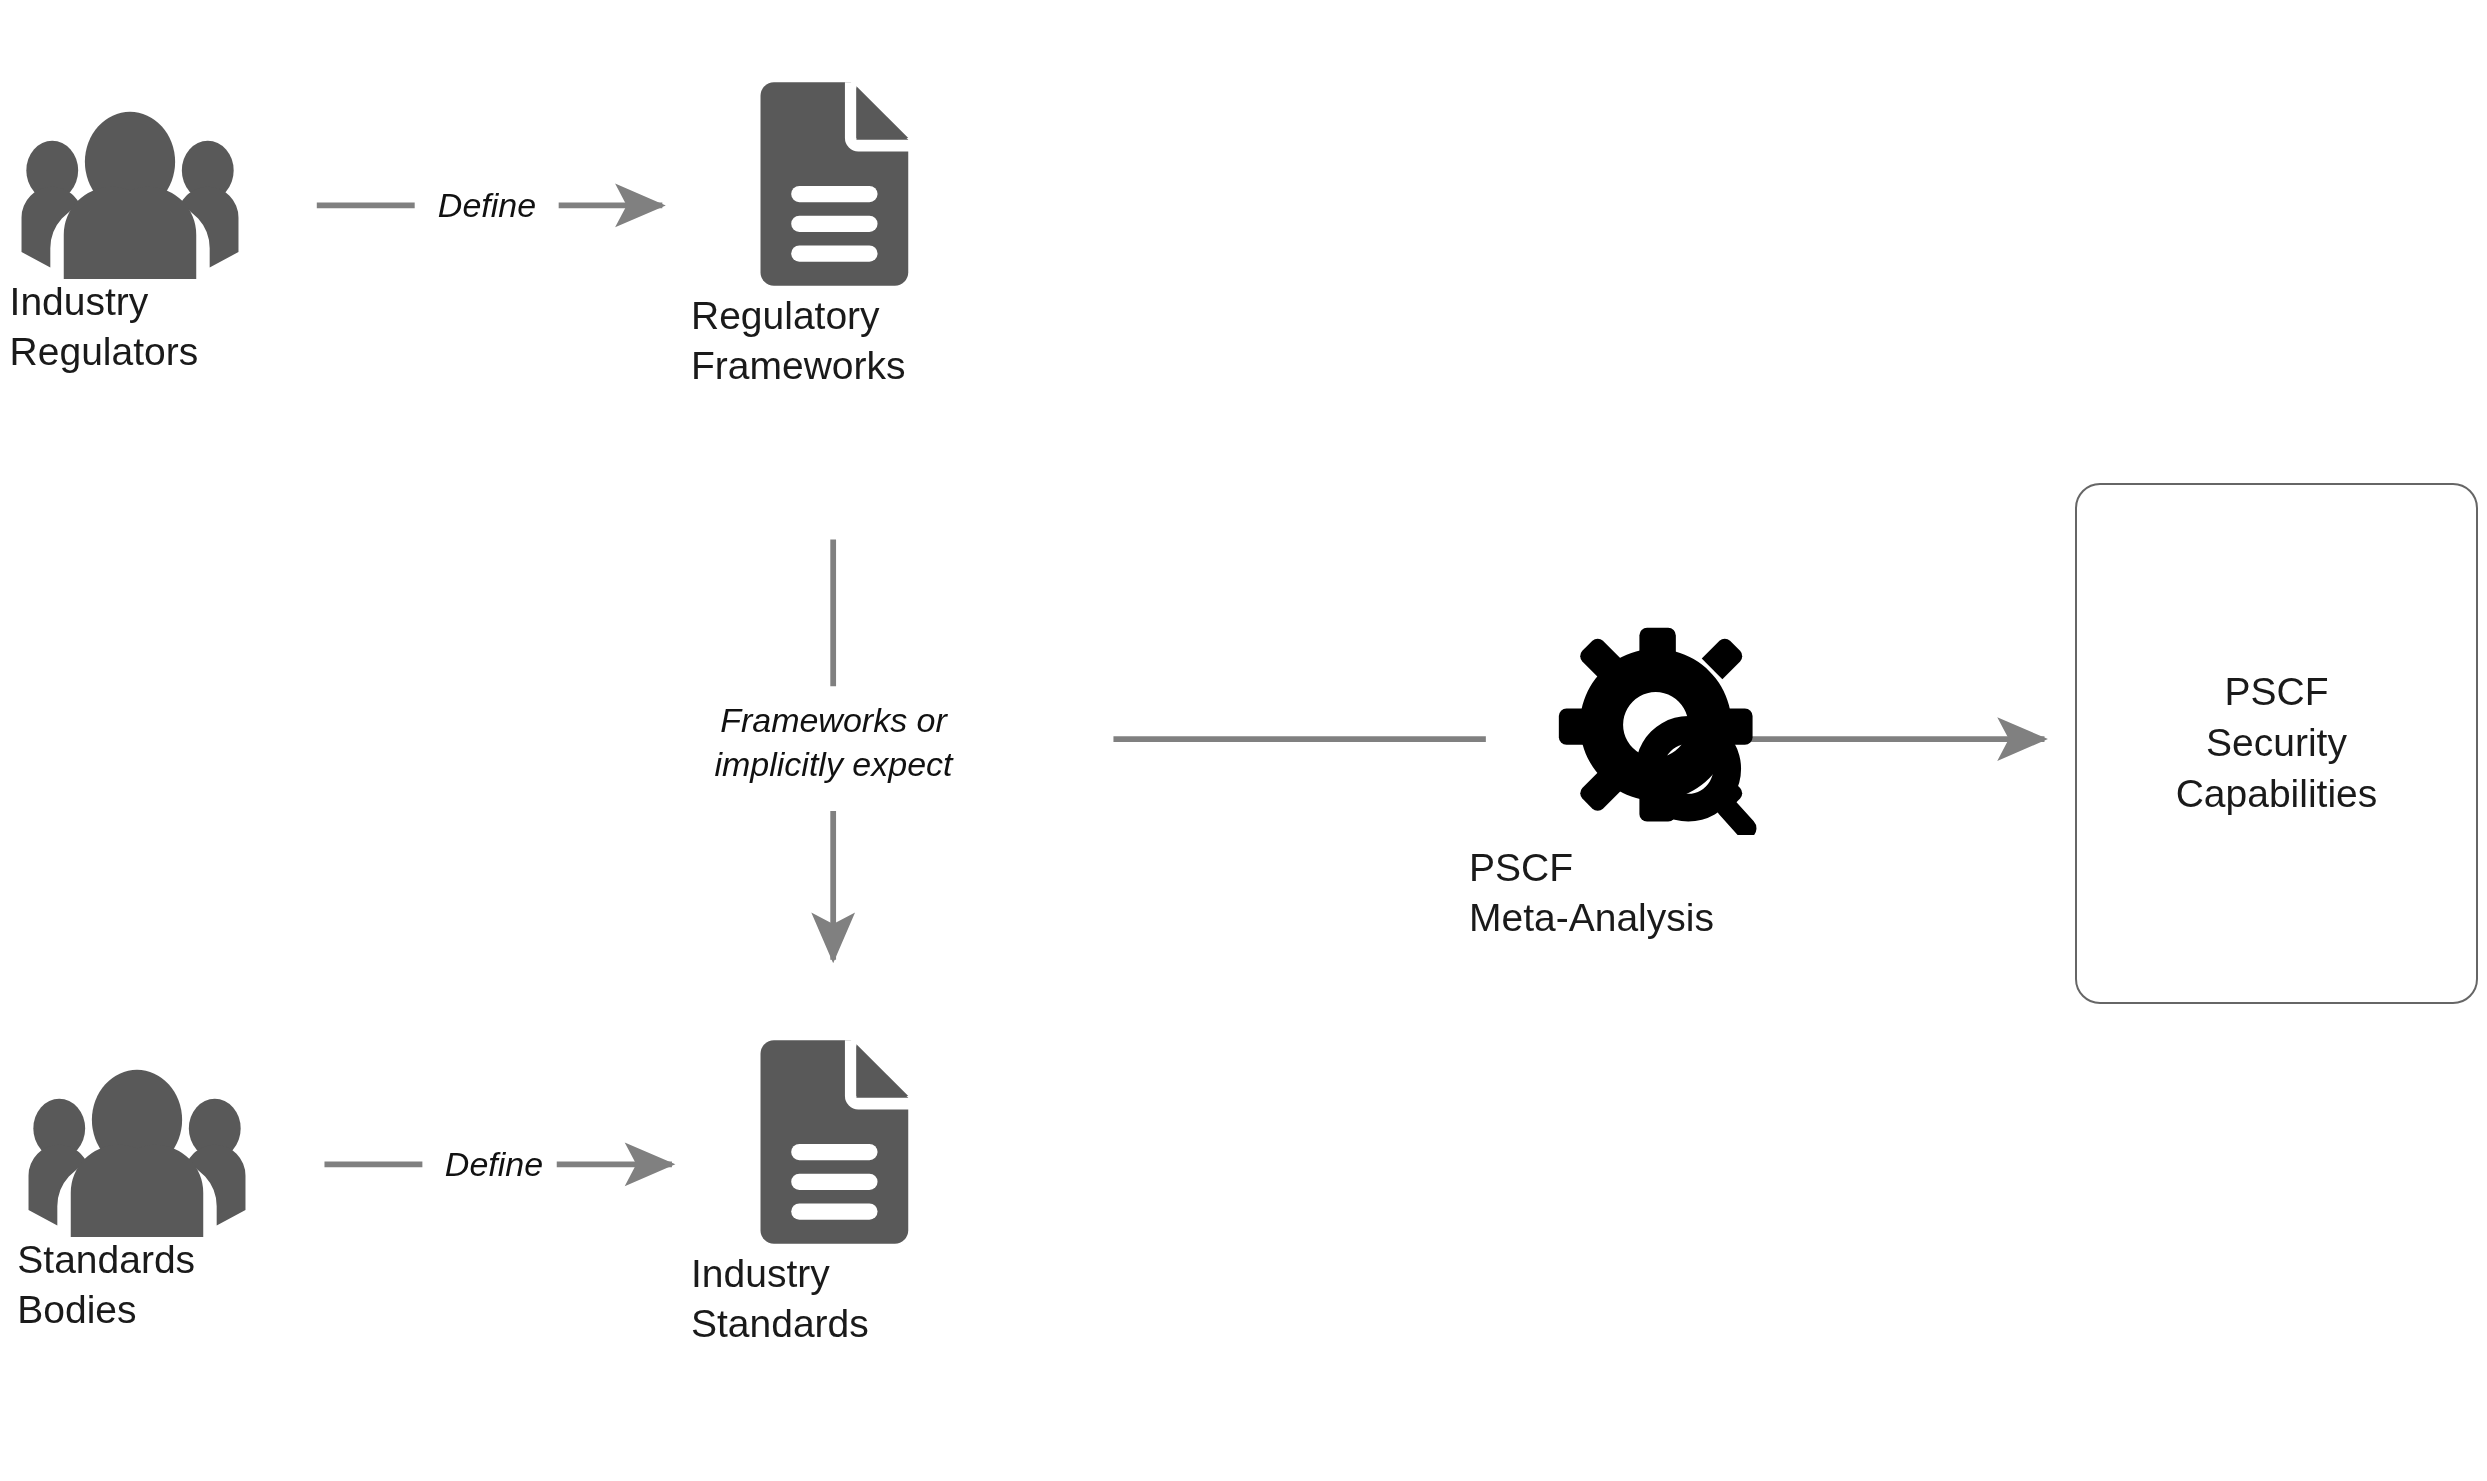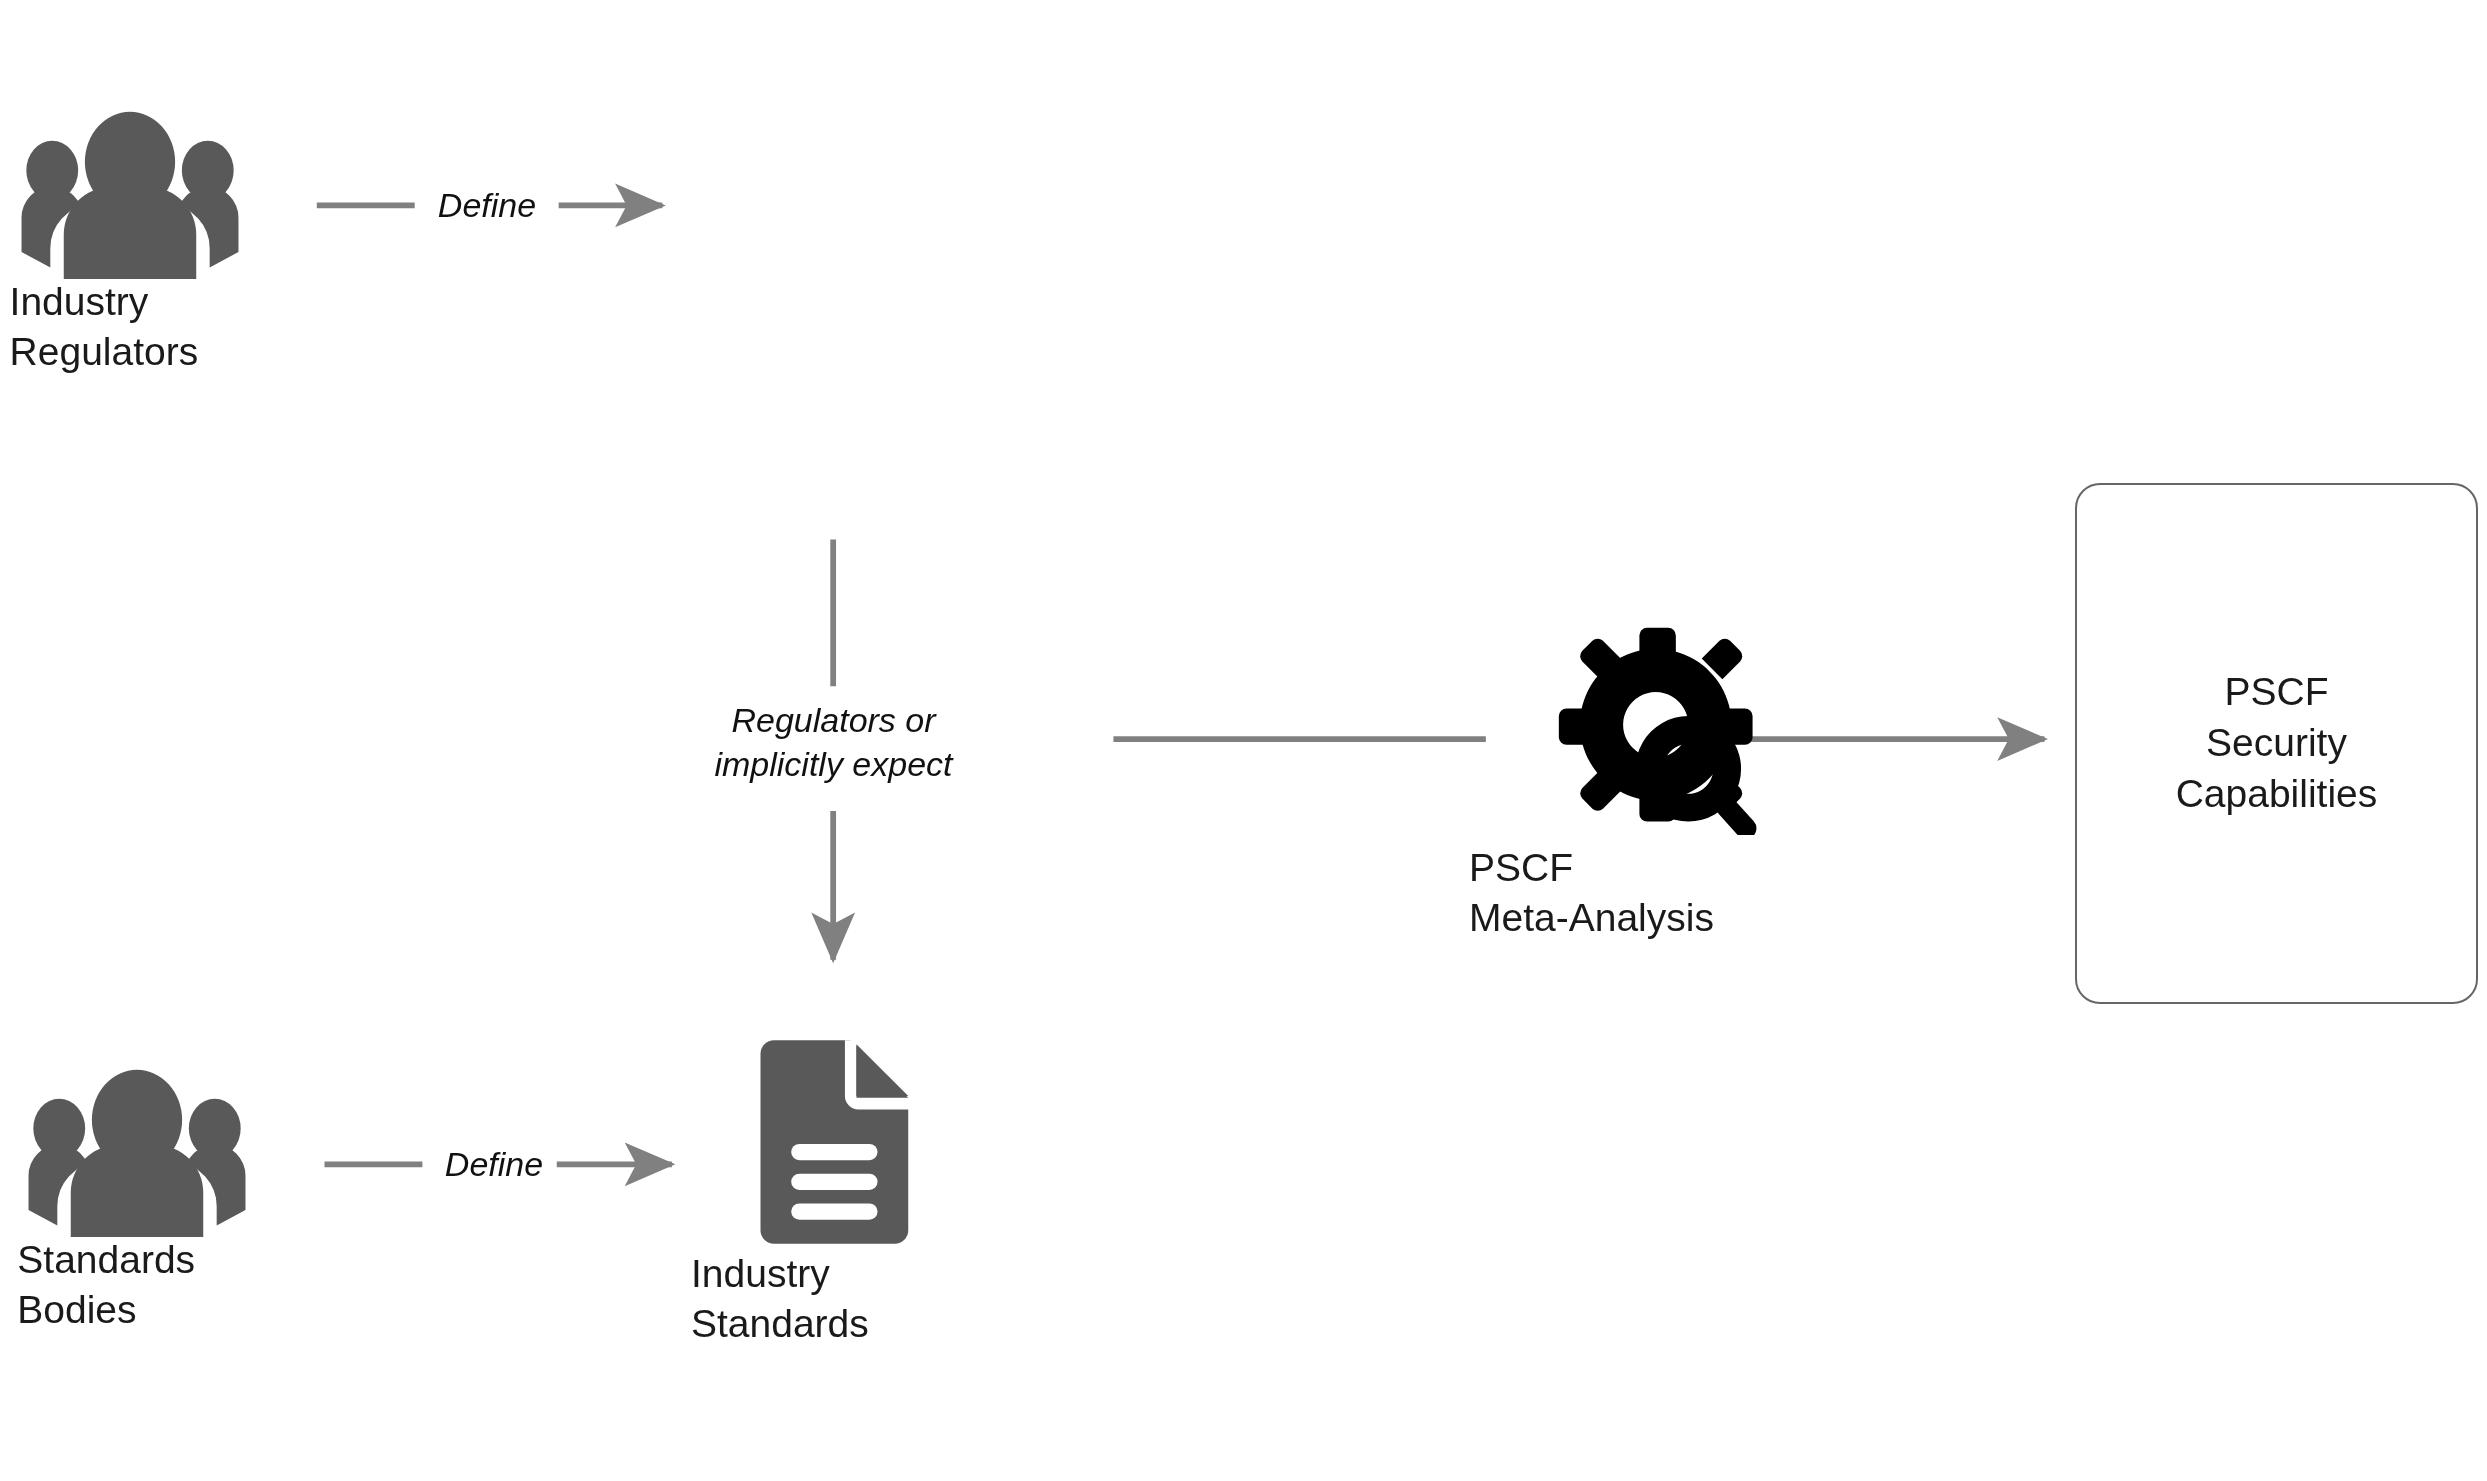--- a/index.html
+++ b/index.html
@@ -115,24 +115,38 @@
           <path d="M 238 152 L 238 116 a 32 32 0 0 0 -32 -32 a 32 32 0 0 0 -28 17 l 18 16 a 46 46 0 0 1 12 31 l 0 20 Z"></path>
           <ellipse cx="125" cy="58" rx="47" ry="52"></ellipse>
           <path d="M 56 180 L 56 134 a 50 50 0 0 1 50 -50 a 50 50 0 0 1 19 4 a 50 50 0 0 1 19 -4 a 50 50 0 0 1 50 50 l 0 46 Z"></path>
         </g>
       </svg>
     </span>
     <div class="node-label" style="top:171px;">Industry
 Regulators</div>
   </div>
 
+  <div class="node" style="left:691px; top:82px; width:284px; height:211px;">
+    <span style="position:absolute; left:58px; top:0;">
+      <svg class="icon-svg" width="165" height="204" viewBox="0 0 172 212" aria-hidden="true">
+        <path fill="#595959" d="M 12 14 a 14 14 0 0 1 14 -14 L 106 0 L 166 60 L 166 198 a 14 14 0 0 1 -14 14 L 26 212 a 14 14 0 0 1 -14 -14 Z"></path>
+        <path fill="#ffffff" d="M 100 0 L 100 58 a 14 14 0 0 0 14 14 L 172 72 L 172 60 L 112 60 L 112 0 Z"></path>
+        <path fill="#595959" d="M 112 4 L 166 58 L 112 58 Z"></path>
+        <rect x="44" y="108" width="90" height="17" rx="8.5" fill="#ffffff"></rect>
+        <rect x="44" y="139" width="90" height="17" rx="8.5" fill="#ffffff"></rect>
+        <rect x="44" y="170" width="90" height="17" rx="8.5" fill="#ffffff"></rect>
+      </svg>
+    </span>
+    <div class="node-label" style="top:209px;">Regulatory
+Frameworks</div>
+  </div>
 
   <div class="edge-label" style="left:415px; top:184px; width:144px;">Define</div>
 
-  <div class="edge-label" style="left:699px; top:699px; width:269px;">Regulators or
+  <div class="edge-label" style="left:699px; top:699px; width:269px;">Frameworks or
 implicitly expect</div>
 
   <div class="node" style="left:17.3px; top:1064px; width:261px; height:182px;">
     <span>
       <svg class="icon-svg" width="240" height="173" viewBox="0 0 250 180" aria-hidden="true">
         <g fill="#595959">
           <ellipse cx="44" cy="67" rx="27" ry="31"></ellipse>
           <path d="M 12 152 L 12 116 a 32 32 0 0 1 32 -32 a 32 32 0 0 1 28 17 l -18 16 a 46 46 0 0 0 -12 31 l 0 20 Z"></path>
           <ellipse cx="206" cy="67" rx="27" ry="31"></ellipse>
           <path d="M 238 152 L 238 116 a 32 32 0 0 0 -32 -32 a 32 32 0 0 0 -28 17 l 18 16 a 46 46 0 0 1 12 31 l 0 20 Z"></path>

